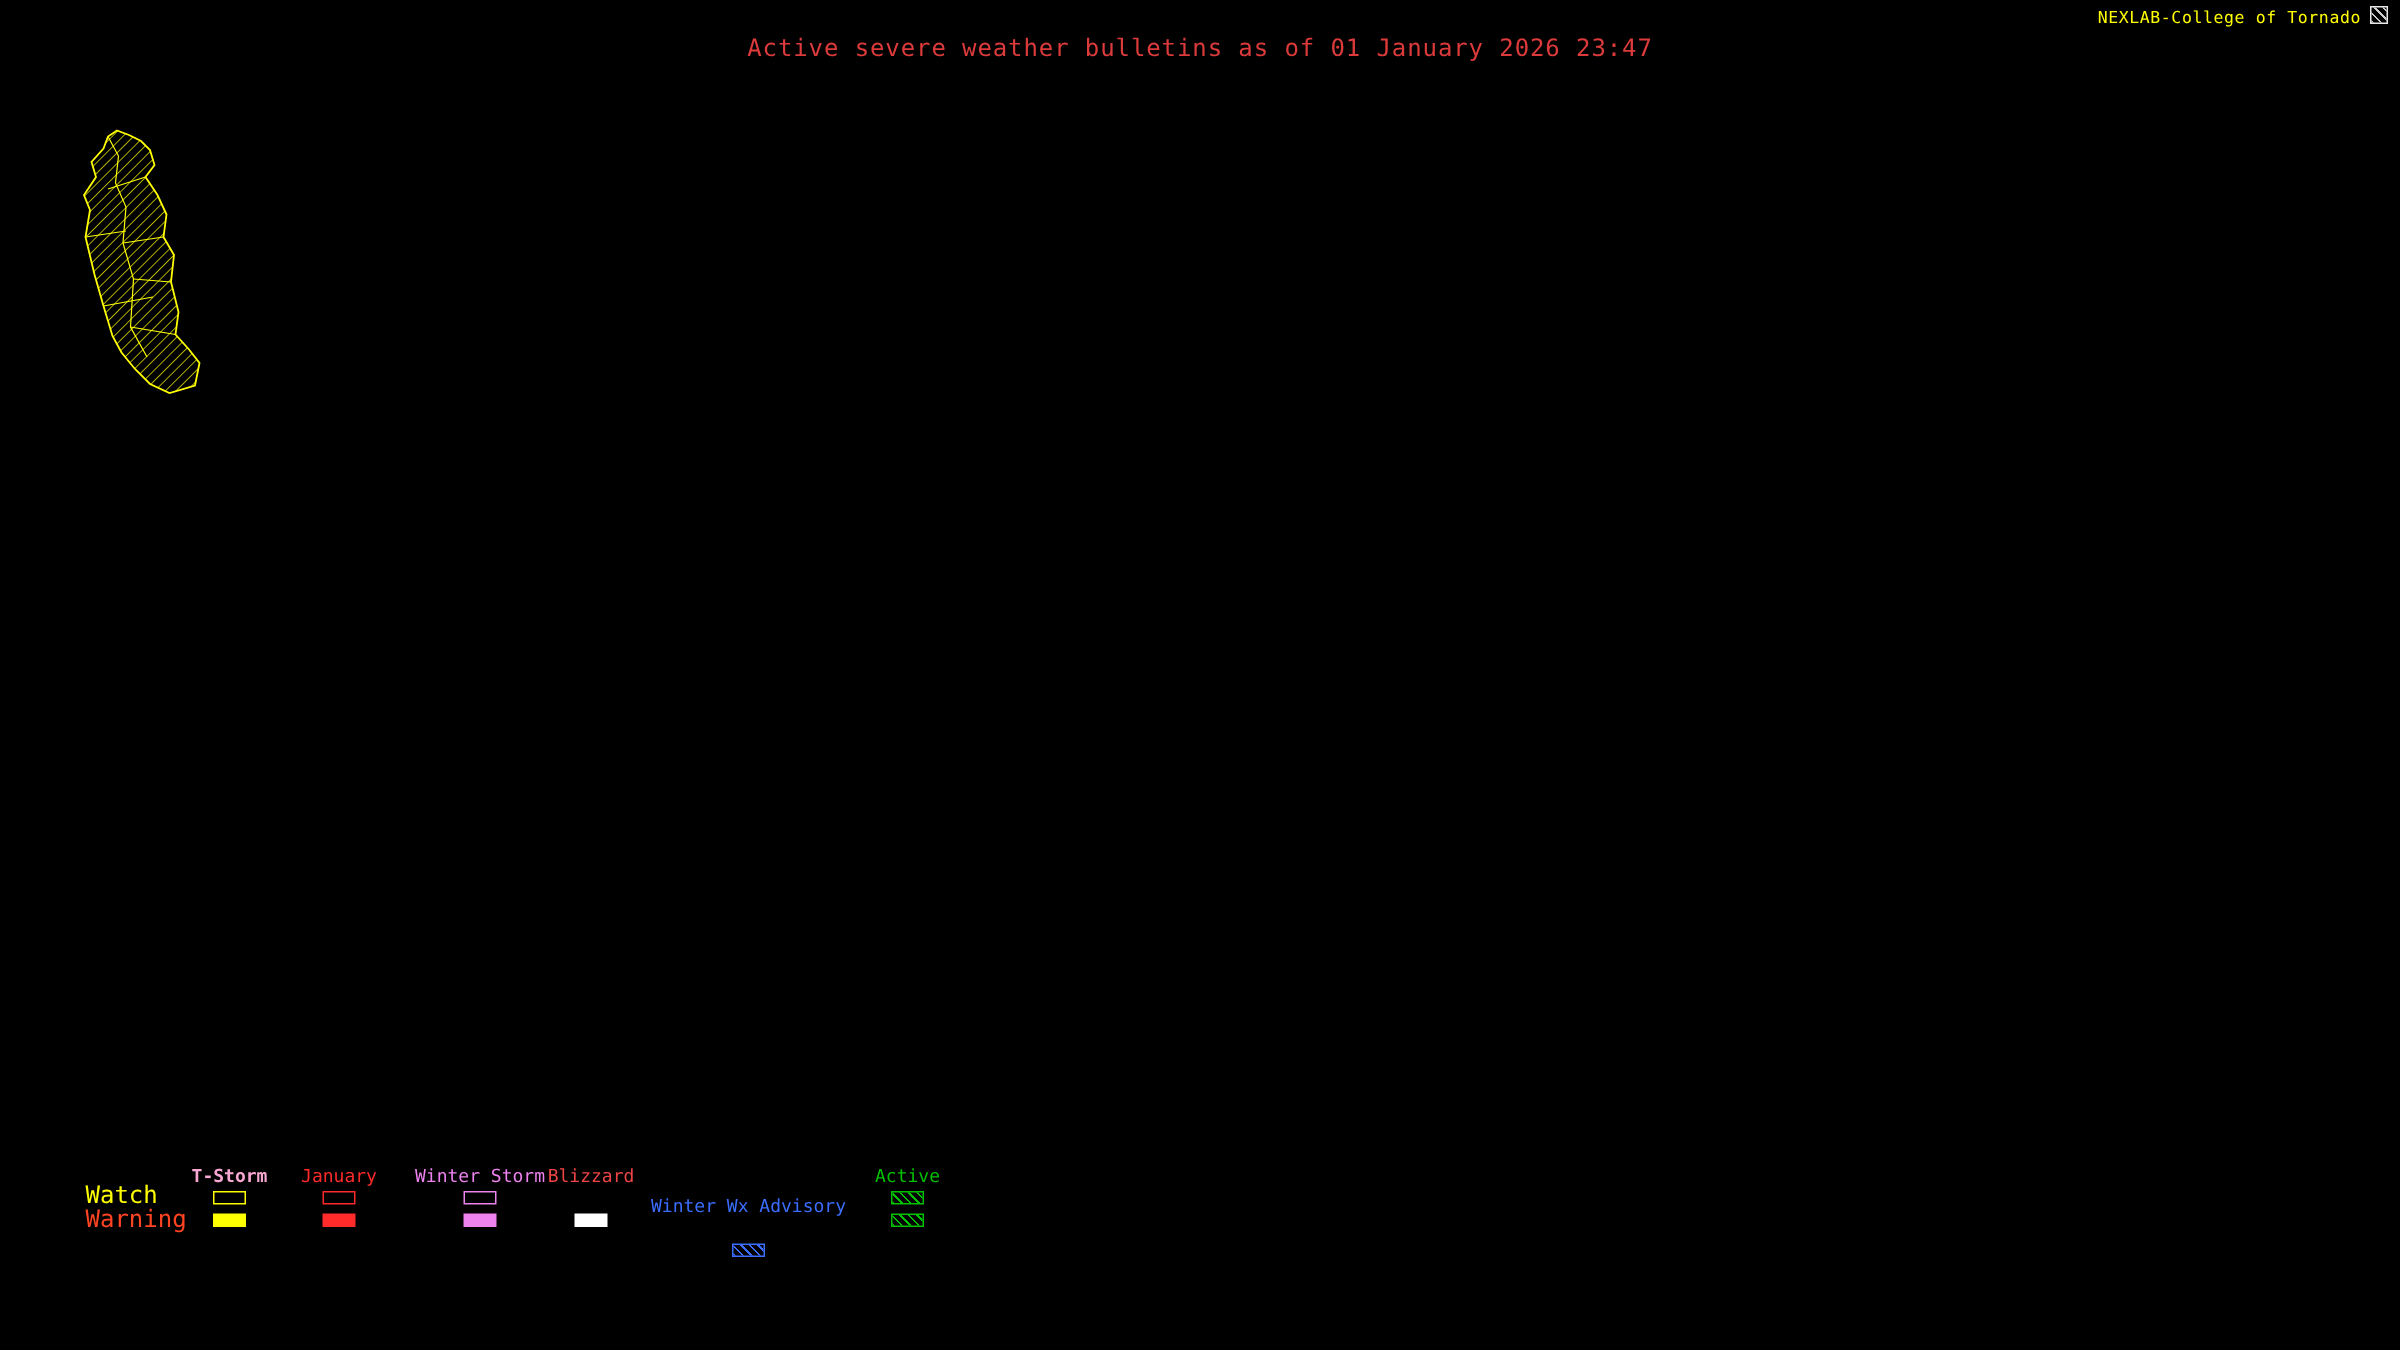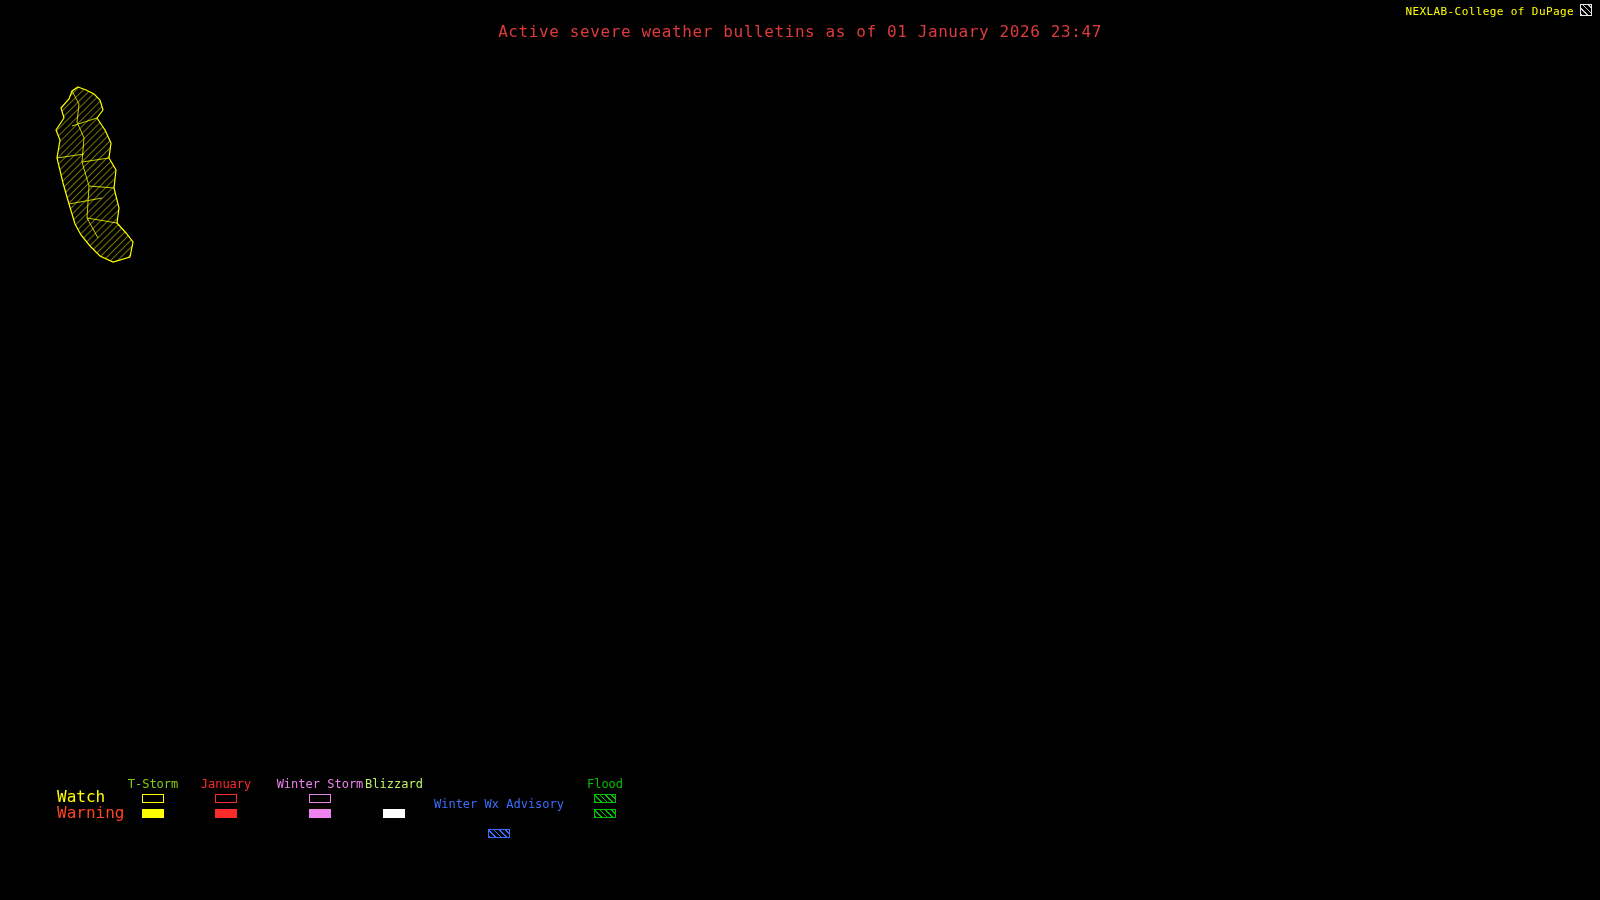--- a/index.html
+++ b/index.html
@@ -25,24 +25,24 @@
   
   .legend-rowlabel { position:absolute; left:57px; font-size:16px; white-space:nowrap; }
   .row-watch   { top:787px; color:#ffff00; }
   .row-warning { top:803px; color:#ff4422; }
 
   .col { position:absolute; top:777px; text-align:center; }
   .col .hdr { font-size:12px; white-space:nowrap; }
   .slot { height:15px; display:flex; align-items:center; justify-content:center; }
   .box { width:22px; height:9px; }
 
-  .c-yellow { color:#84cc16; }
+  .c-yellow { color:#f9a8d4;font-weight:bold; }
   .c-red    { color:#ff2a2a; }
   .c-violet { color:#ee82ee; }
-  .c-white  { color:#bef264; }
+  .c-white  { color:#ef4444; }
   .c-blue   { color:#3b6eff;margin-top:20px; }
   .c-green  { color:#00c000; }
 
   .box-outline-yellow { border:1px solid #ffff00; }
   .box-outline-red    { border:1px solid #ff2a2a; }
   .box-outline-violet { border:1px solid #ee82ee; }
   .box-solid-yellow   { background:#ffff00; }
   .box-solid-red      { background:#ff2a2a; }
   .box-solid-violet   { background:#ee82ee; }
   .box-solid-white    { background:#ffffff; }
@@ -55,21 +55,21 @@
   .col-tornado { left:195px; width:62px; }
   .col-wstorm  { left:274px; width:92px; }
   .col-blizz   { left:362px; width:64px; }
   .col-wwa     { left:432px; width:134px; }
   .col-flood   { left:582px; width:46px; }
 </style>
 </head>
 <body>
 
 <div class="title">Active severe weather bulletins as of 01 January 2026 23:47</div>
-<div class="branding">NEXLAB-College of DuPage</div>
+<div class="branding">NEXLAB-College of Tornado</div>
 <div class="logo-icon"></div>
 
 <svg class="map-svg" width="92" height="190" viewBox="0 0 92 190">
   <defs>
     <pattern id="hatchY" patternUnits="userSpaceOnUse" width="5" height="5" patternTransform="rotate(45)">
       <line x1="0" y1="0" x2="0" y2="5" stroke="#ffff00" stroke-width="0.9"></line>
     </pattern>
   </defs>
   <polygon points="28,7 36,10 44,14 50,20 53,30 47,38 55,50 61,63 59,78 66,90 64,108 69,128 67,143 76,153 83,162 80,177 63,182 50,176 40,166 31,155 25,144 19,124 13,103 7,78 10,60 6,50 14,38 11,28 19,19 22,11" fill="url(#hatchY)" stroke="#ffff00" stroke-width="1.2"></polygon>
   <g stroke="#ffff00" stroke-width="0.8" fill="none">
@@ -126,20 +126,20 @@
 
 <div class="col col-wwa">
   <div class="hdr c-blue">Winter Wx Advisory</div>
   <div class="slot"></div>
   <div class="slot">
       <div class="box box-hatch-blue"></div>
     </div>
 </div>
 
 <div class="col col-flood">
-  <div class="hdr c-green">Flood</div>
+  <div class="hdr c-green">Active</div>
   <div class="slot">
       <div class="box box-hatch-green"></div>
     </div>
   <div class="slot">
       <div class="box box-hatch-green"></div>
     </div>
 </div>
 
 </body></html>

